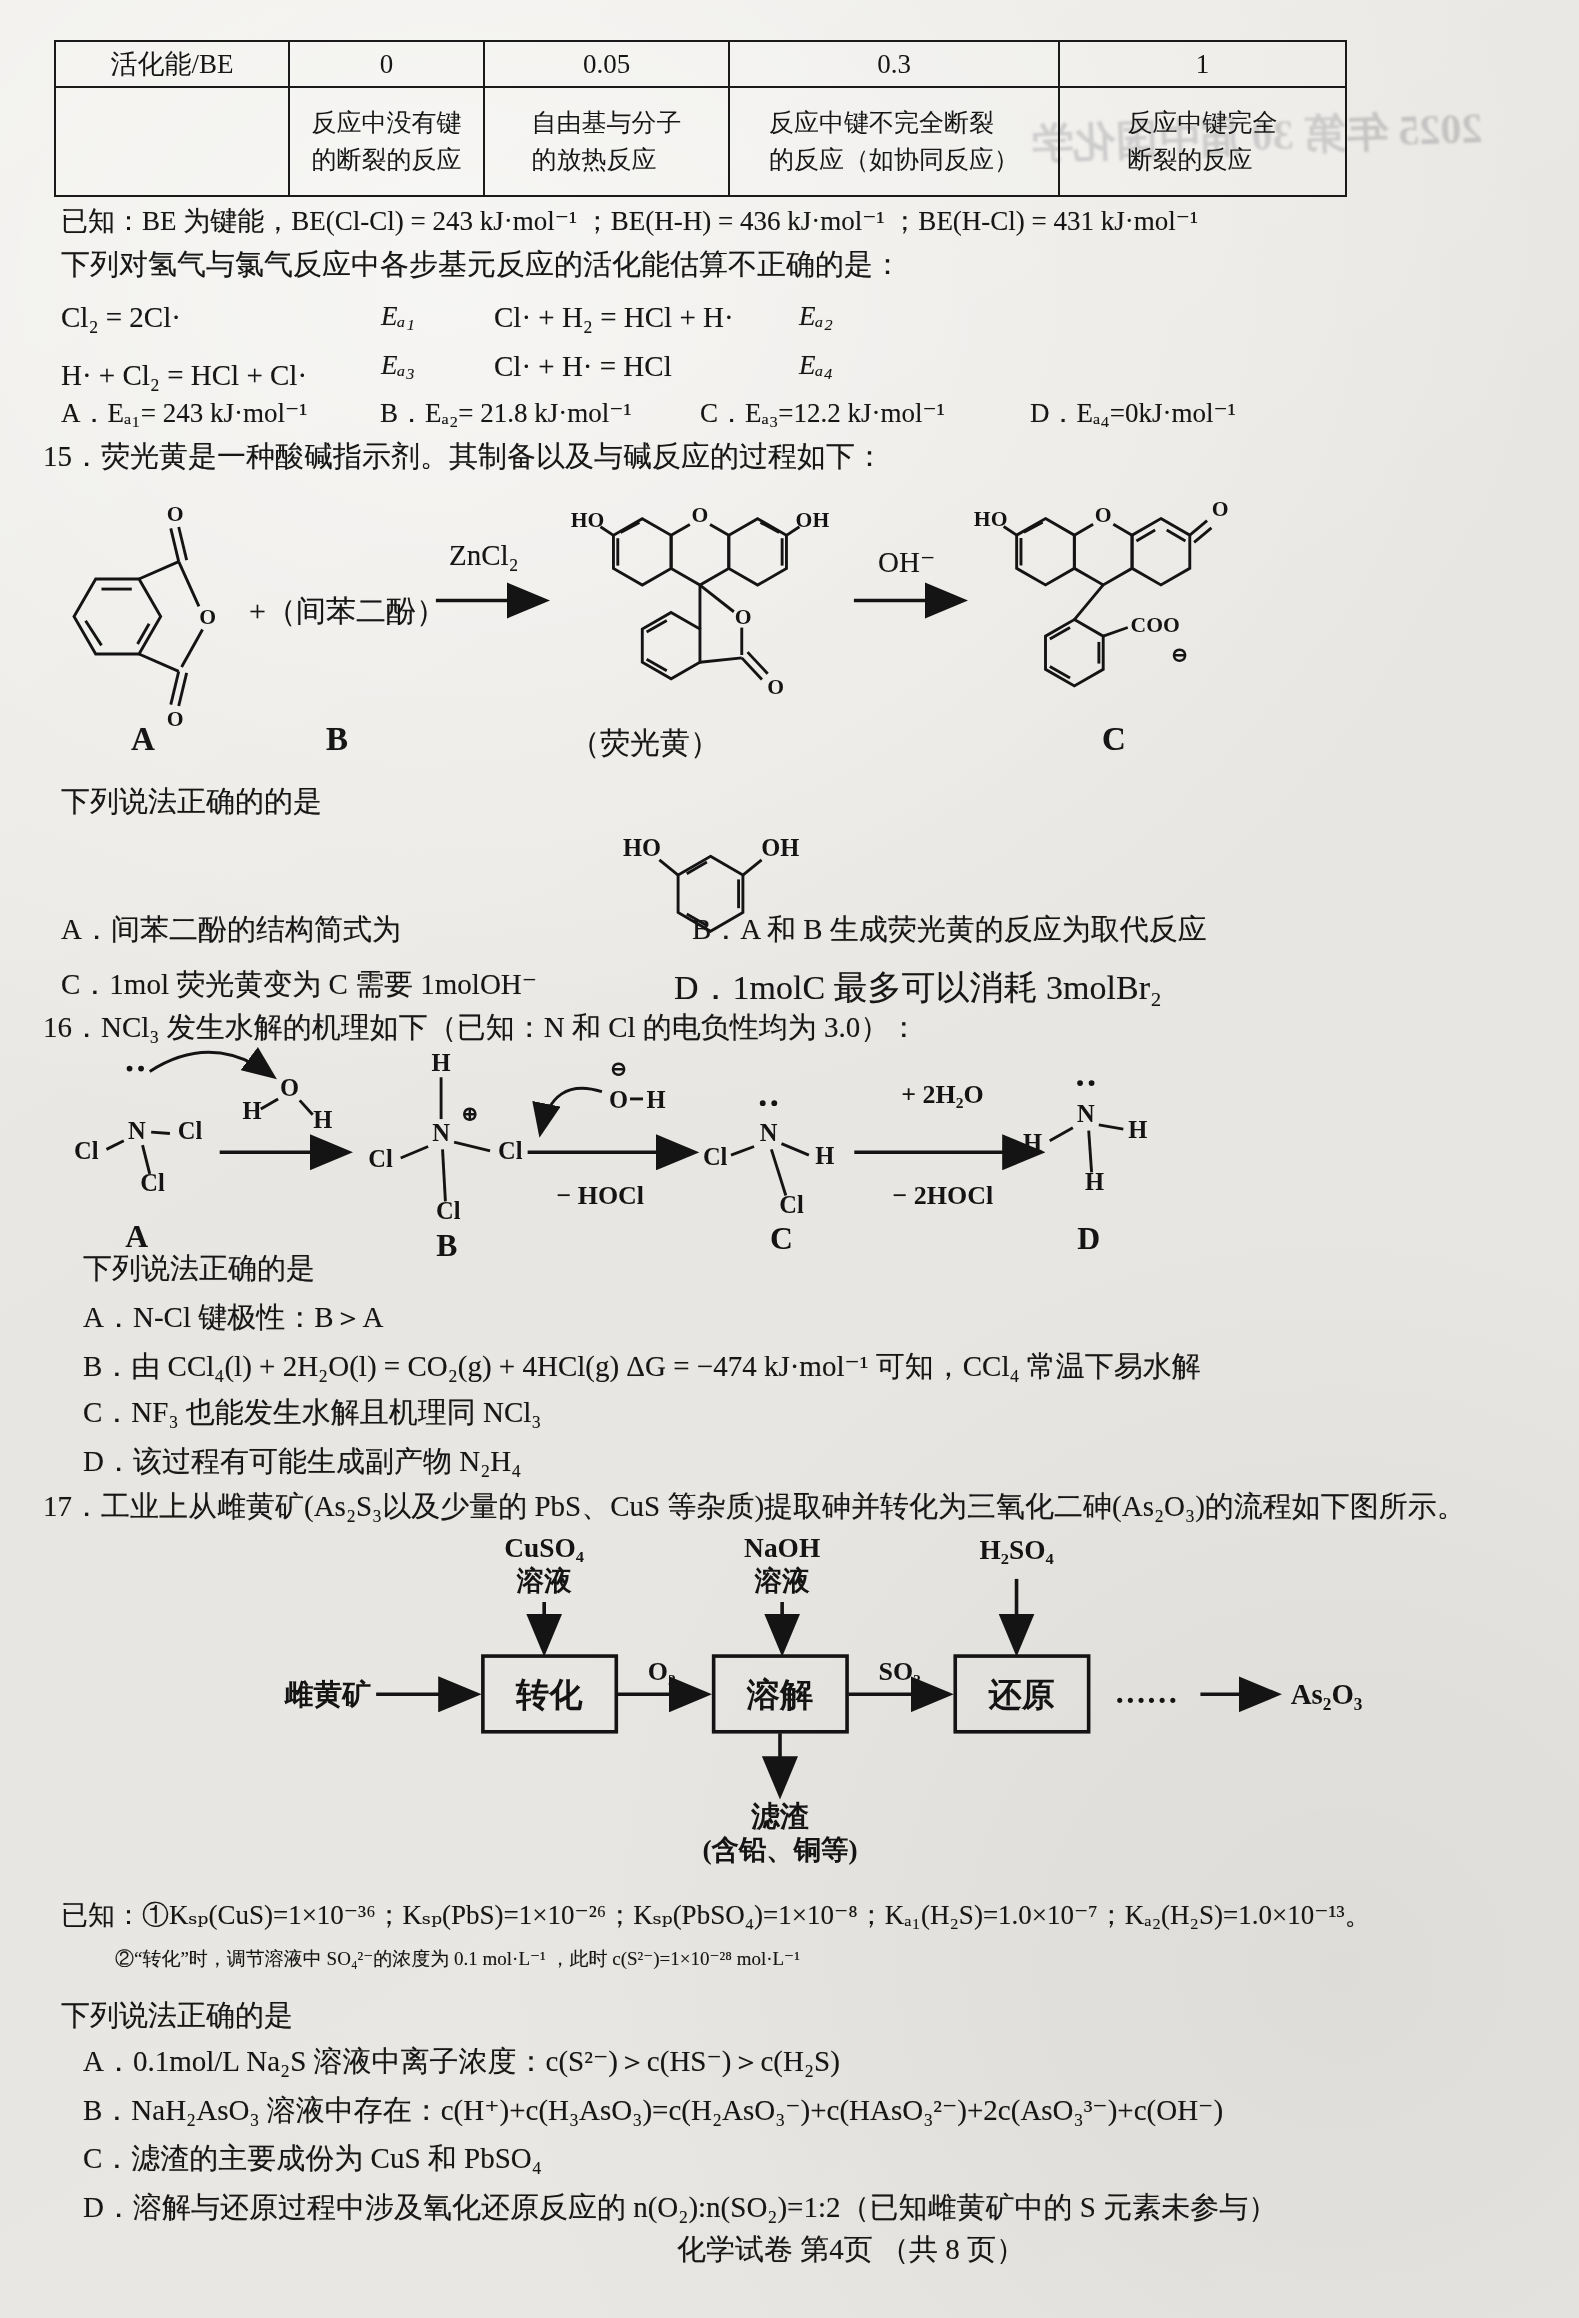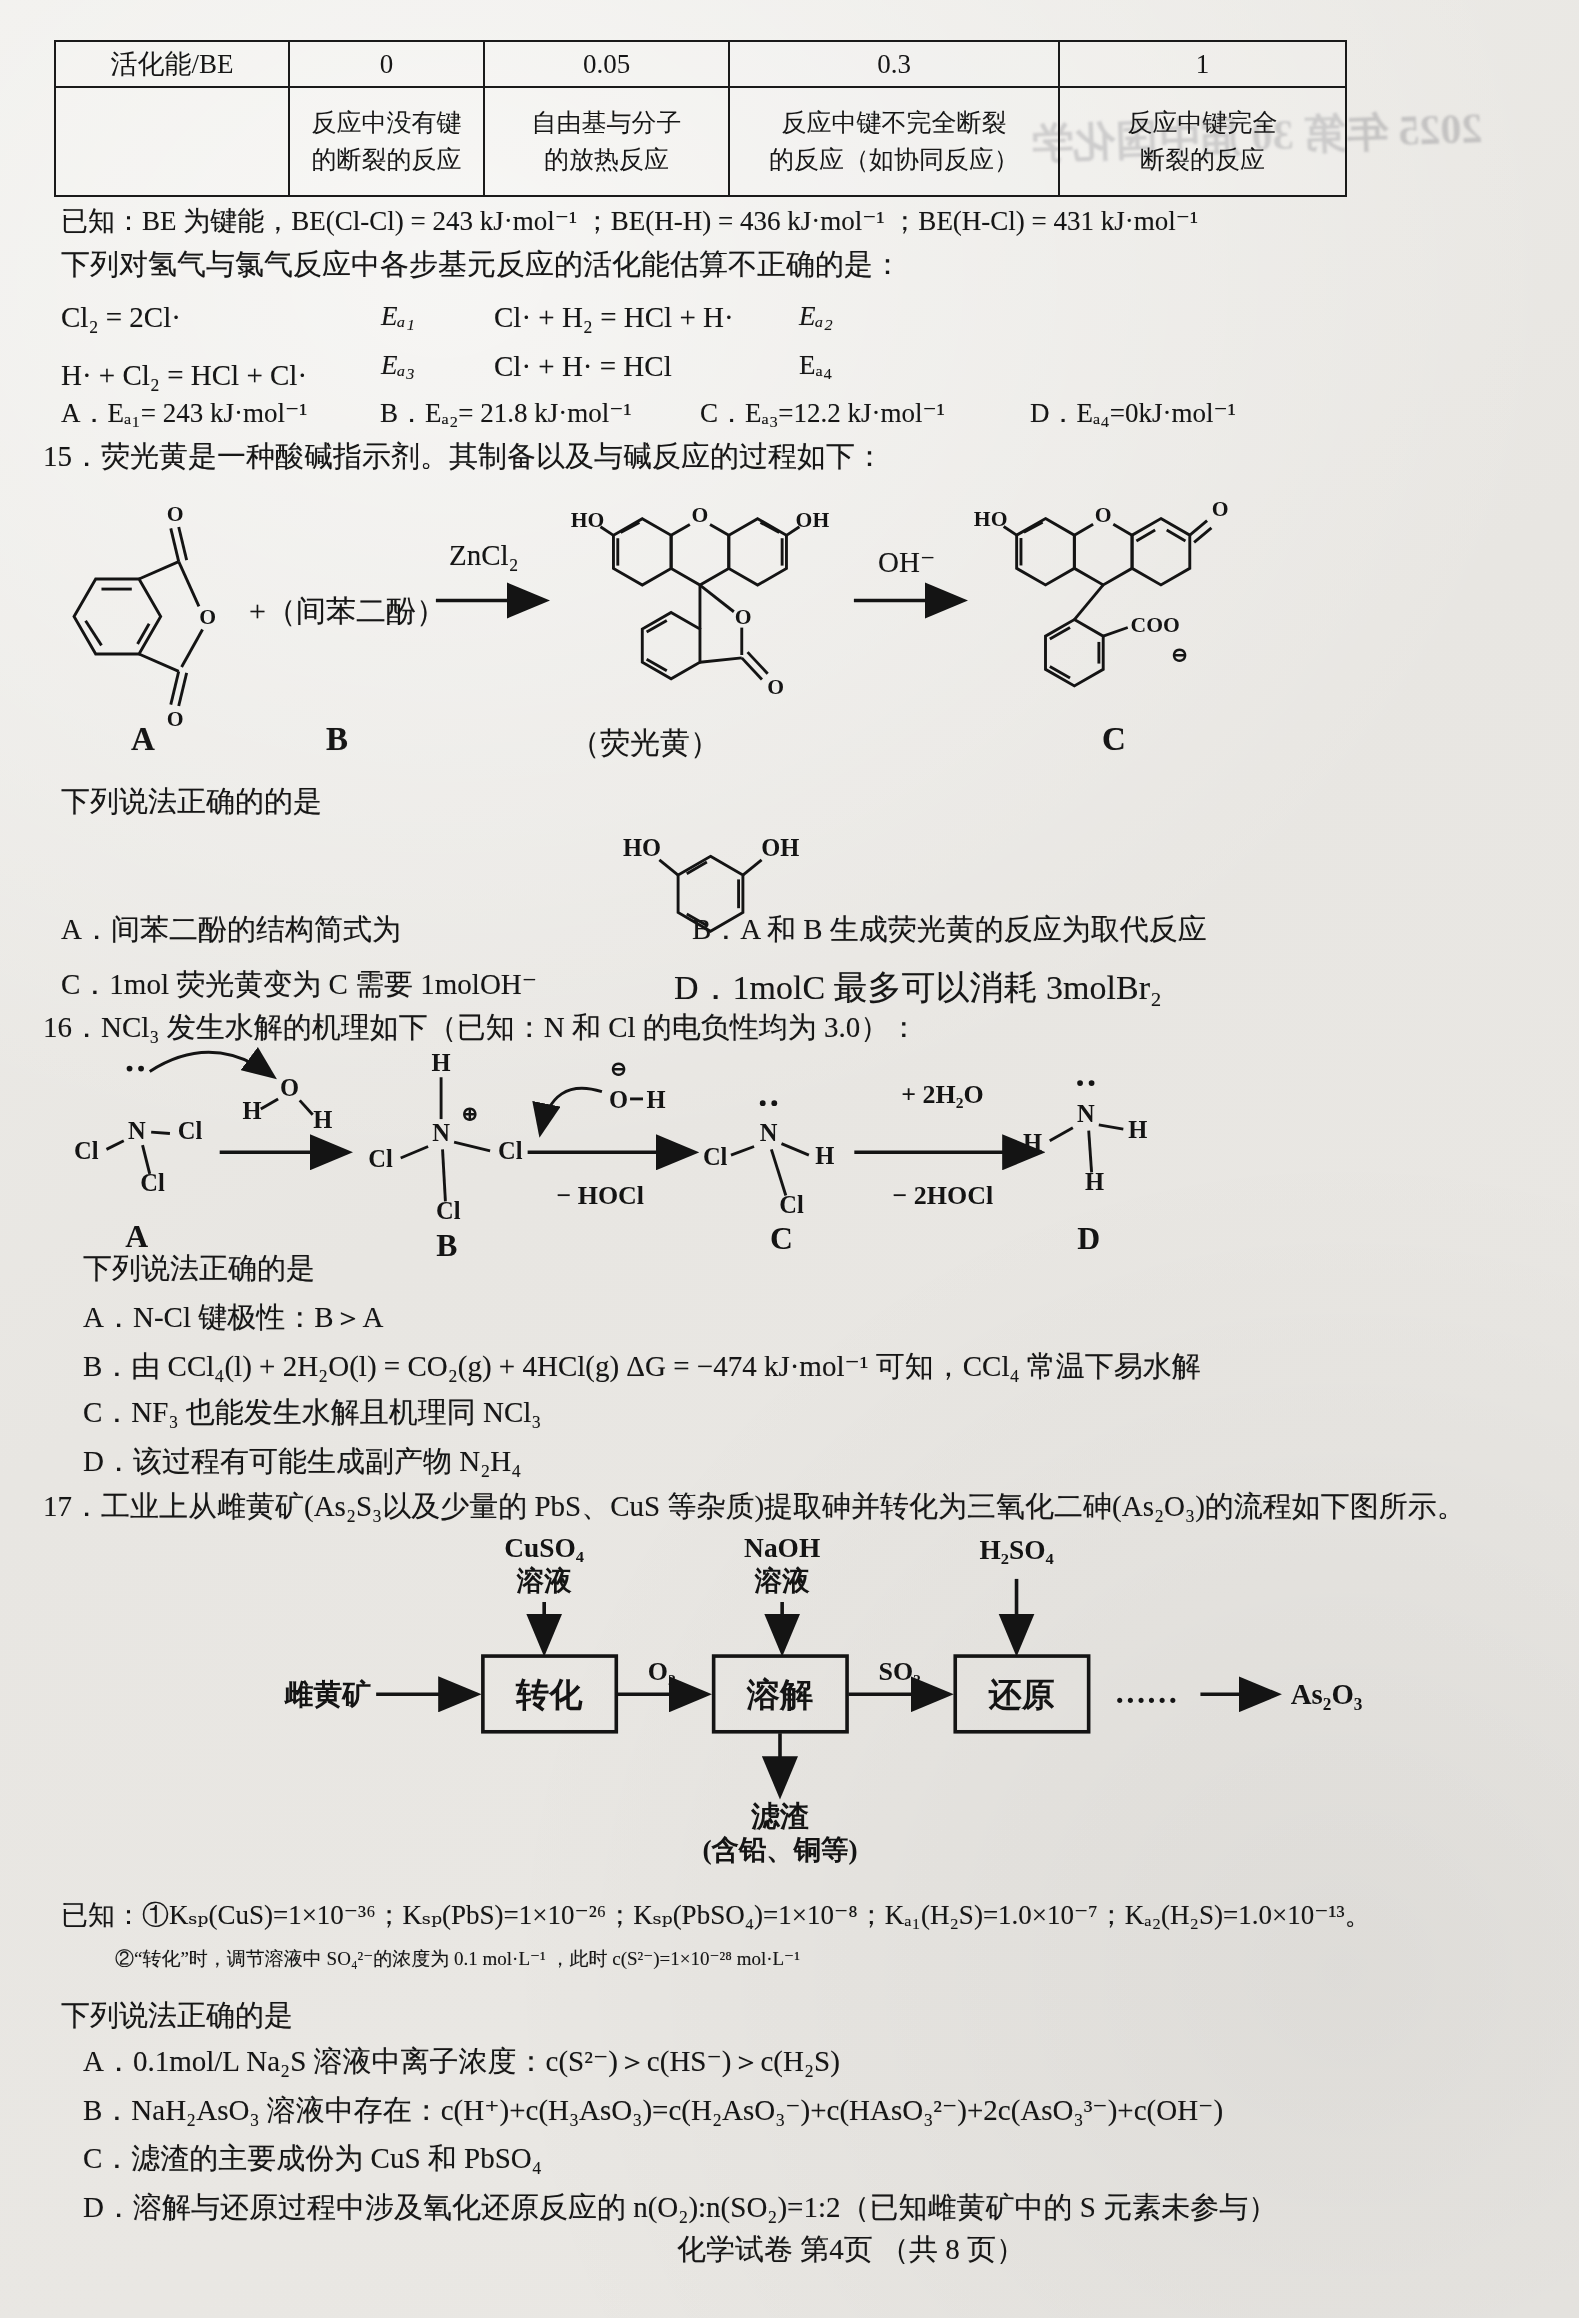--- a/index.html
+++ b/index.html
@@ -11,21 +11,21 @@
       linear-gradient(148deg,#eeede9 0%,#e8e6e2 45%,#eae8e4 100%);
     font-family:"Liberation Serif","DejaVu Serif",serif;color:#161616;
   }
   .t{position:absolute;white-space:nowrap;text-shadow:0 0 0.7px rgba(20,20,20,0.35);}
   .etable{
     position:absolute;left:54px;top:40px;display:grid;
     grid-template-columns:234px 195px 245px 330px 285px;
     grid-template-rows:46px 107px;
     border:2.9px solid #1a1a1a;background:rgba(255,255,255,0.12);
   }
-  .cell{display:flex;align-items:center;justify-content:center;text-align:center;
+  .cell{display:flex;align-items:center;justify-content:center;
     font-size:27px;border-right:2.2px solid #1a1a1a;border-bottom:2.2px solid #1a1a1a;}
   .cell:nth-child(5n){border-right:none;}
   .cell:nth-child(n+6){border-bottom:none;}
   .desc{white-space:pre-line;font-size:25px;line-height:1.45;}
   svg{position:absolute;overflow:visible;}
   svg text{font-family:"Liberation Serif","DejaVu Serif",serif;fill:#141414;font-weight:600;}
   .sline{stroke:#141414;stroke-width:4;fill:none;}
   .thick{stroke-width:5;}
   .at{text-anchor:middle;font-size:34px;}
   .sm{text-anchor:middle;font-size:30px;}
@@ -66,21 +66,21 @@
   <div class="t" style="left:61px;top:245px;font-size:29px;">下列对氢气与氯气反应中各步基元反应的活化能估算不正确的是：</div>
 
   <div class="t" style="left:61px;top:301px;font-size:29px;text-align:right;">Cl₂ = 2Cl·</div>
   <div class="t" style="left:381px;top:301px;font-size:27px;font-style:italic;">Eₐ₁</div>
   <div class="t" style="left:494px;top:301px;font-size:29px;">Cl· + H₂ = HCl + H·</div>
   <div class="t" style="left:799px;top:301px;font-size:27px;font-style:italic;">Eₐ₂</div>
 
   <div class="t" style="left:61px;top:350px;font-size:29px;margin-top:9px;">H· + Cl₂ = HCl + Cl·</div>
   <div class="t" style="left:381px;top:350px;font-size:27px;font-style:italic;">Eₐ₃</div>
   <div class="t" style="left:494px;top:350px;font-size:29px;">Cl· + H· = HCl</div>
-  <div class="t" style="left:799px;top:350px;font-size:27px;">Eₐ₄</div>
+  <div class="t" style="left:799px;top:350px;font-size:27px;font-style:italic;">Eₐ₄</div>
 
   <div class="t" style="left:61px;top:395px;font-size:27px;">A．Eₐ₁= 243 kJ·mol⁻¹</div>
   <div class="t" style="left:380px;top:395px;font-size:27px;">B．Eₐ₂= 21.8 kJ·mol⁻¹</div>
   <div class="t" style="left:700px;top:395px;font-size:27px;">C．Eₐ₃=12.2 kJ·mol⁻¹</div>
   <div class="t" style="left:1030px;top:395px;font-size:27px;">D．Eₐ₄=0kJ·mol⁻¹</div>
 
   <div class="t" style="left:43px;top:437px;font-size:29px;">15．荧光黄是一种酸碱指示剂。其制备以及与碱反应的过程如下：</div>
 
   <svg style="left:61px;top:501px;" width="195" height="231" viewBox="0 0 270 320">
     <polygon class="sline" points="18,160 48,108 108,108 138,160 108,212 48,212"></polygon>

